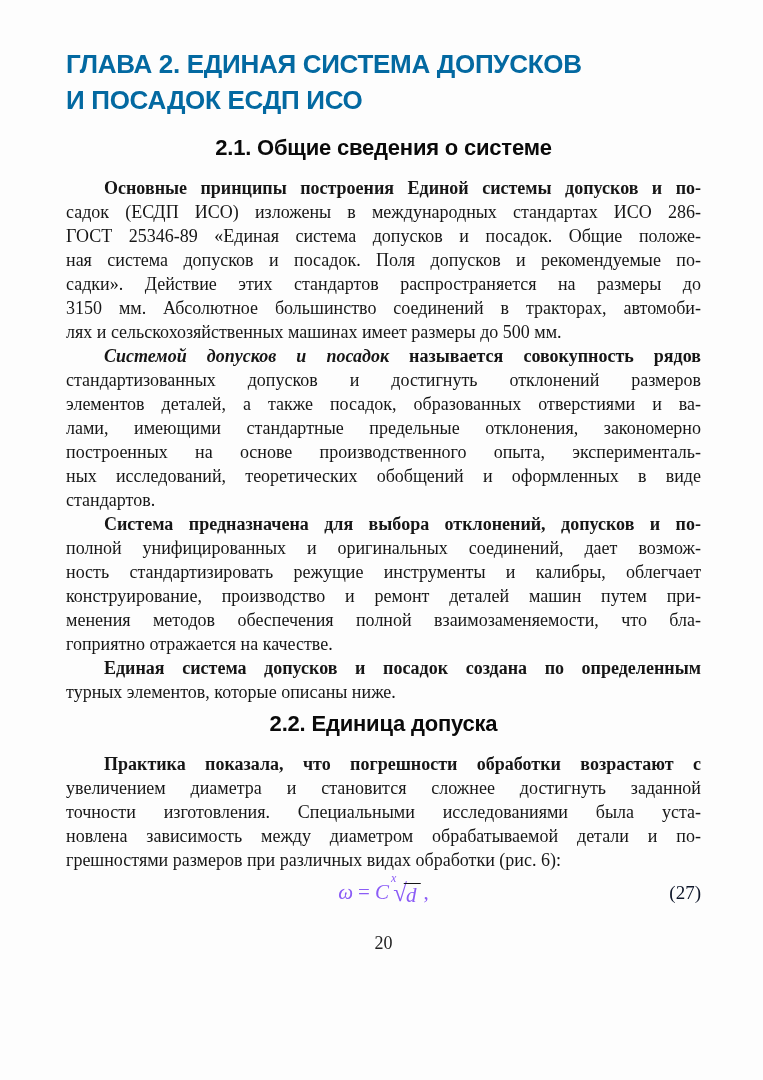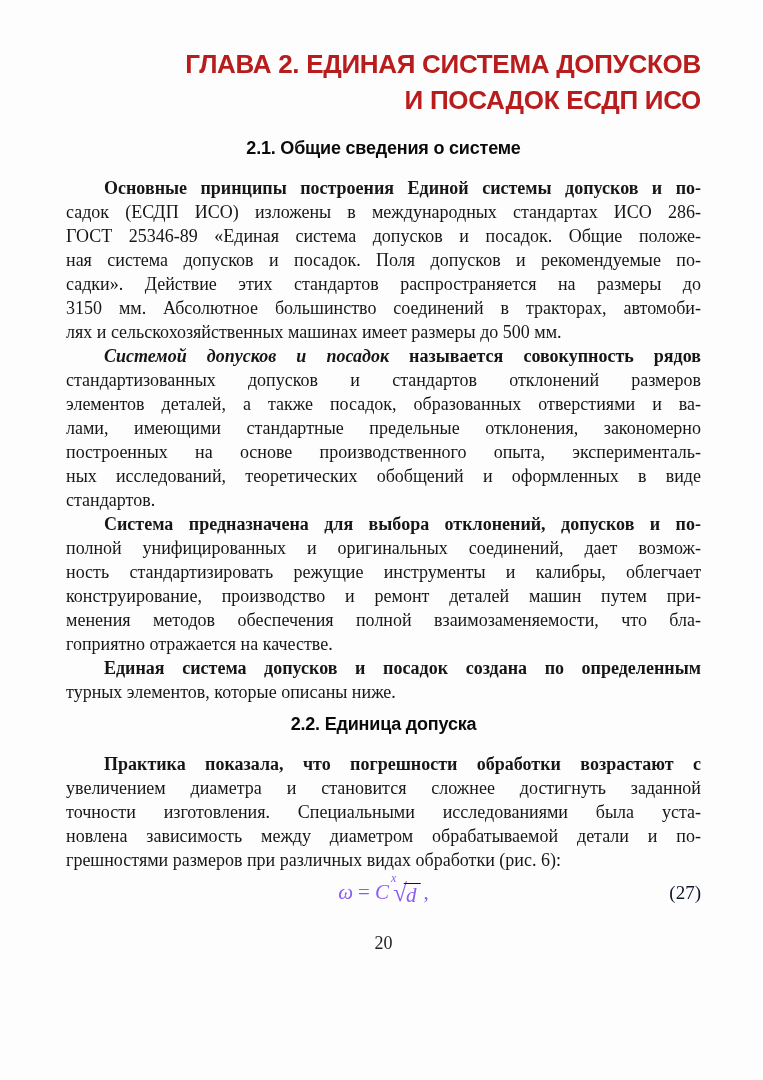--- a/index.html
+++ b/index.html
@@ -16,33 +16,33 @@
     color: #161616;
     font-family: "Liberation Serif", serif;
     overflow: hidden;
     box-sizing: border-box;
   }
   .content {
     padding: 0 62px 0 66px; 
   }
   .chapter-title {
     padding-top: 46px;
-    text-align: right;
+    text-align: left;
     font-family: "Liberation Sans", sans-serif;
     font-weight: bold;
     font-size: 26px;
     line-height: 36px;
     letter-spacing: -0.3px;
-    color: #b91c1c;
+    color: #0369a1;
   }
   .section-heading {
     text-align: center;
     font-family: "Liberation Sans", sans-serif;
     font-weight: bold;
-    font-size: 18px;
+    font-size: 22px;
     line-height: 30px;
     letter-spacing: -0.2px;
     color: #0a0a0a;
   }
   .section-heading.first {
     margin-top: 15px;
   }
   .section-heading.second {
     margin-top: 5px;
   }
@@ -152,21 +152,21 @@
         <div class="line first"><span>Основные принципы построения Единой системы допусков и по-</span></div>
         <div class="line"><span>садок (ЕСДП ИСО) изложены в международных стандартах ИСО 286-</span></div>
         <div class="line"><span>ГОСТ 25346-89 «Единая система допусков и посадок. Общие положе-</span></div>
         <div class="line"><span>ная система допусков и посадок. Поля допусков и рекомендуемые по-</span></div>
         <div class="line"><span>садки». Действие этих стандартов распространяется на размеры до</span></div>
         <div class="line"><span>3150 мм. Абсолютное большинство соединений в тракторах, автомоби-</span></div>
         <div class="line last"><span>лях и сельскохозяйственных машинах имеет размеры до 500 мм.</span></div>
       </div>
     <div class="paragraph">
         <div class="line first"><span class="italic">Системой допусков и посадок</span><span> называется совокупность рядов</span></div>
-        <div class="line"><span>стандартизованных допусков и стандартов отклонений размеров</span></div>
+        <div class="line"><span>стандартизованных допусков и достигнуть отклонений размеров</span></div>
         <div class="line"><span>элементов деталей, а также посадок, образованных отверстиями и ва-</span></div>
         <div class="line"><span>лами, имеющими стандартные предельные отклонения, закономерно</span></div>
         <div class="line"><span>построенных на основе производственного опыта, эксперименталь-</span></div>
         <div class="line"><span>ных исследований, теоретических обобщений и оформленных в виде</span></div>
         <div class="line last"><span>стандартов.</span></div>
       </div>
     <div class="paragraph">
         <div class="line first"><span>Система предназначена для выбора отклонений, допусков и по-</span></div>
         <div class="line"><span>полной унифицированных и оригинальных соединений, дает возмож-</span></div>
         <div class="line"><span>ность стандартизировать режущие инструменты и калибры, облегчает</span></div>

